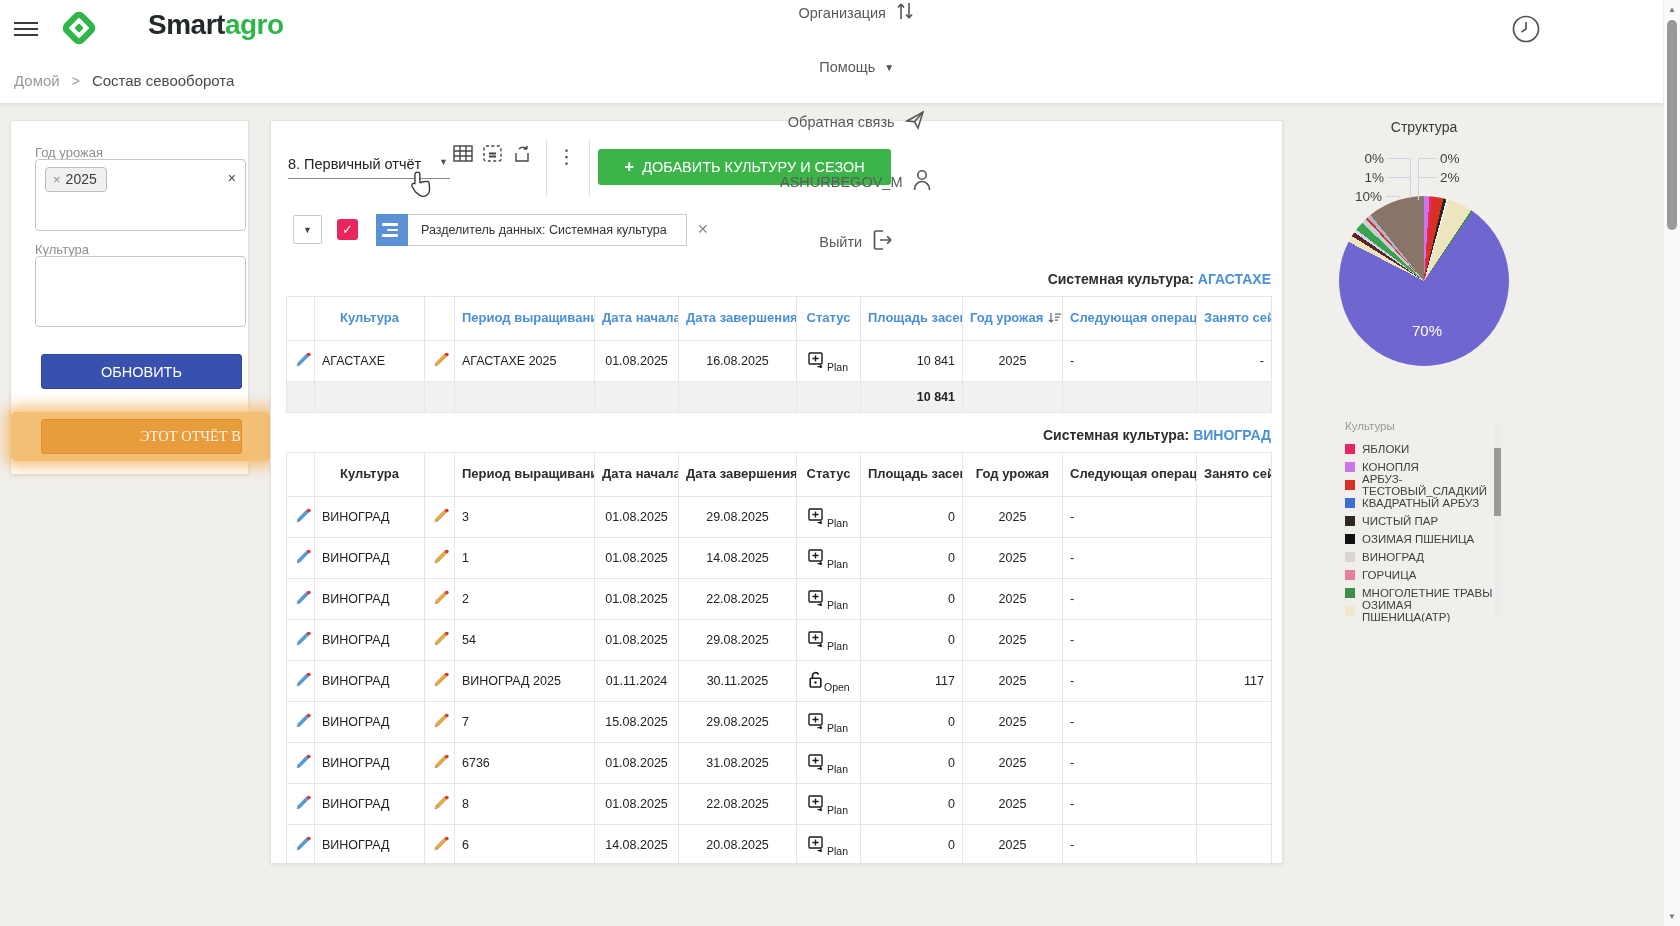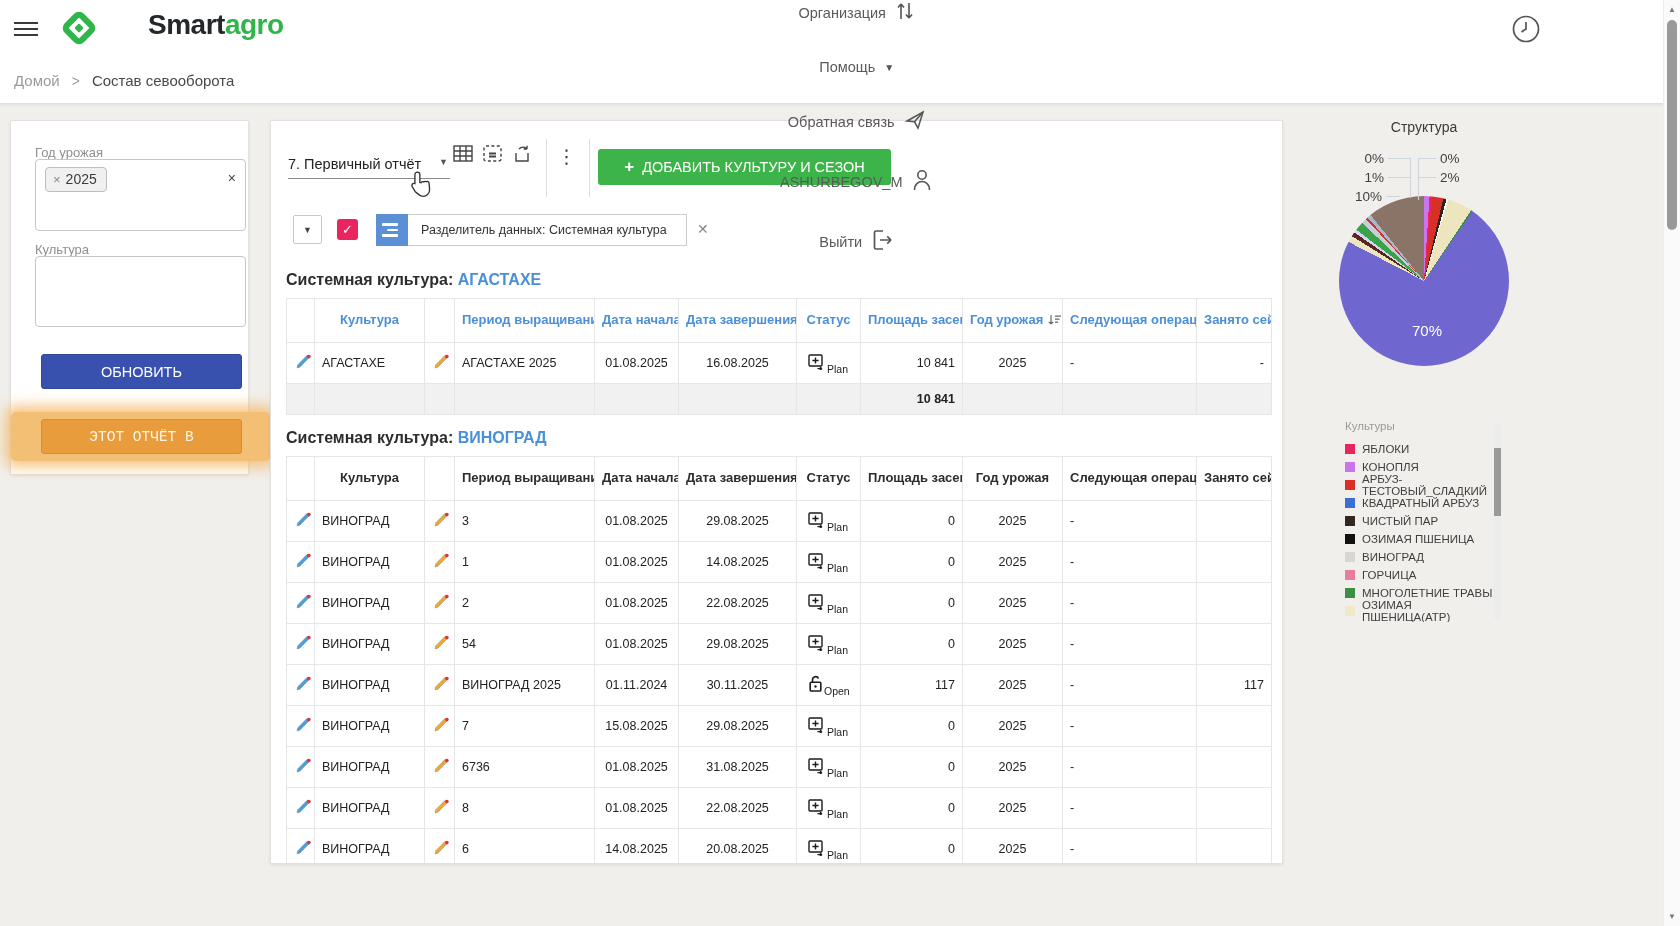--- a/index.html
+++ b/index.html
@@ -32,21 +32,21 @@
   .fbox { position:absolute; left:24px; width:211px; background:#fff; border:1px solid #c6c6c6; border-radius:4px; }
   .chip { position:absolute; left:9px; top:7px; background:#f0f0f0; border:1px solid #bdbdbd; border-radius:4px;
     padding:3px 9px 4px 7px; font-size:14px; color:#3c3c3c; display:flex; gap:5px; align-items:center; cursor:pointer; }
   .chip .x { color:#8a8a8a; font-size:13px; }
   .box-clear { position:absolute; right:9px; top:10px; color:#444; font-size:14px; background:none; border:none; cursor:pointer; }
   .btn-refresh { position:absolute; left:30px; top:233px; width:201px; height:35px; background:#3951ae; color:#fff;
     border:1px solid #31479c; border-radius:3px; font-size:14.5px; cursor:pointer; font-family:inherit; }
   .glow { position:absolute; left:0; top:291px; width:259px; height:49px; background:#f3bf74; border-radius:5px;
     box-shadow:0 0 14px 6px rgba(243,185,105,.85); }
   .btn-report { position:absolute; left:30px; top:7px; width:201px; height:35px; background:#e89c3c; color:#fdf5e6;
-    border:1px solid #d88f2e; border-radius:3px; font-size:14.5px; cursor:pointer; font-family:Liberation Mono, monospace; }
+    border:1px solid #d88f2e; border-radius:3px; font-size:14.5px; cursor:pointer; font-family:Liberation Serif, serif;text-align:right; }
 
   
   .report-card { position:absolute; left:270px; top:120px; width:1013px; height:744px; background:#fff;
     border:1px solid #e3e1de; box-shadow:0 1px 3px rgba(0,0,0,.08); overflow:hidden; }
   .rsel { position:absolute; left:17px; top:28px; width:162px; height:30px; border-bottom:1px solid #8a8a8a;
     font-size:14.5px; color:#222; background:none; border-top:none;border-left:none;border-right:none; text-align:left;
     cursor:pointer; font-family:inherit; }
   .rsel .car { position:absolute; right:2px; top:8px; font-size:9px; color:#555; }
   .tbicon { position:absolute; top:24px; background:none; border:none; cursor:pointer; }
   .vdiv { position:absolute; top:18px; width:1px; height:58px; background:#e0e0e0; }
@@ -63,21 +63,21 @@
   .sep-wrap { position:absolute; left:105px; top:93px; display:flex; }
   .sep-icon { width:32px; height:32px; background:#5b8fd6; display:flex; flex-direction:column; justify-content:center;
     gap:3px; padding:0 6px; }
   .sep-icon i { display:block; height:2.5px; background:#fff; border-radius:1px; }
   .sep-icon i:nth-child(1){ width:16px; } .sep-icon i:nth-child(2){ width:11px; margin-left:5px;} .sep-icon i:nth-child(3){ width:16px; }
   .sep-input { width:279px; height:32px; border:1px solid #cccccc; border-left:none; font-size:12.5px; color:#333;
     padding-left:13px; font-family:inherit; }
   .sep-close { position:absolute; left:426px; top:100px; color:#888; font-size:14px; background:none; border:none; cursor:pointer; }
 
   .sections { position:absolute; left:15px; top:150px; width:985px; }
-  .section-title { text-align:left; font-size:16px; font-weight:bold; color:#2d2d2d; margin-bottom:9px; }
+  .section-title { text-align:right; font-size:14px; font-weight:bold; color:#2d2d2d; margin-bottom:9px; }
   .culture-link { color:#4a90d9; cursor:pointer; }
   table.grid { border-collapse:collapse; table-layout:fixed; width:985px; margin-bottom:14px; }
   table.grid th, table.grid td { border:1px solid #e6e6e6; font-size:12.5px; padding:3px 7px; overflow:hidden; white-space:nowrap; }
   table.grid th { height:44px; font-size:13px; line-height:1.25; font-weight:bold; background:#fff; }
   .hdr-blue th { color:#4a90d9; } .hdr-black th { color:#2d2d2d; }
   table.grid td { height:41px; color:#222; }
   td.c-edit { text-align:center; padding:0; } td.c-edit button { background:none; border:none; cursor:pointer; padding:2px; }
   td.c-l { text-align:left; } td.c-c { text-align:center; } td.c-r { text-align:right; }
   .statuscell { display:flex; align-items:flex-end; gap:1px; justify-content:flex-start; padding-left:4px; }
   .statuscell .slbl { font-size:10.5px; color:#222; margin-bottom:-2px; }
@@ -186,21 +186,21 @@
   <div class="flabel" style="top:121px">Культура</div>
   <div class="fbox" style="top:135px;height:71px"></div>
   <button class="btn-refresh">ОБНОВИТЬ</button>
   <div class="glow">
     <button class="btn-report">ЭТОТ ОТЧЁТ В</button>
   </div>
 </aside>
 
 <section class="report-card">
   <button class="rsel">
-    <span>7. Первичный отчёт</span>
+    <span>8. Первичный отчёт</span>
     <span class="car">▼</span>
   </button>
   <button class="tbicon" style="left:182px">
     <svg width="20" height="17" viewBox="0 0 20 17" fill="none" stroke="#444" stroke-width="1.4">
         <rect x="1" y="1" width="18" height="15"></rect>
         <path d="M1 6 H19 M1 11 H19 M7 1 V16 M13 1 V16"></path>
       </svg>
   </button>
   <button class="tbicon" style="left:212px">
     <svg width="19" height="17" viewBox="0 0 19 17" fill="none" stroke="#444" stroke-width="1.4">

